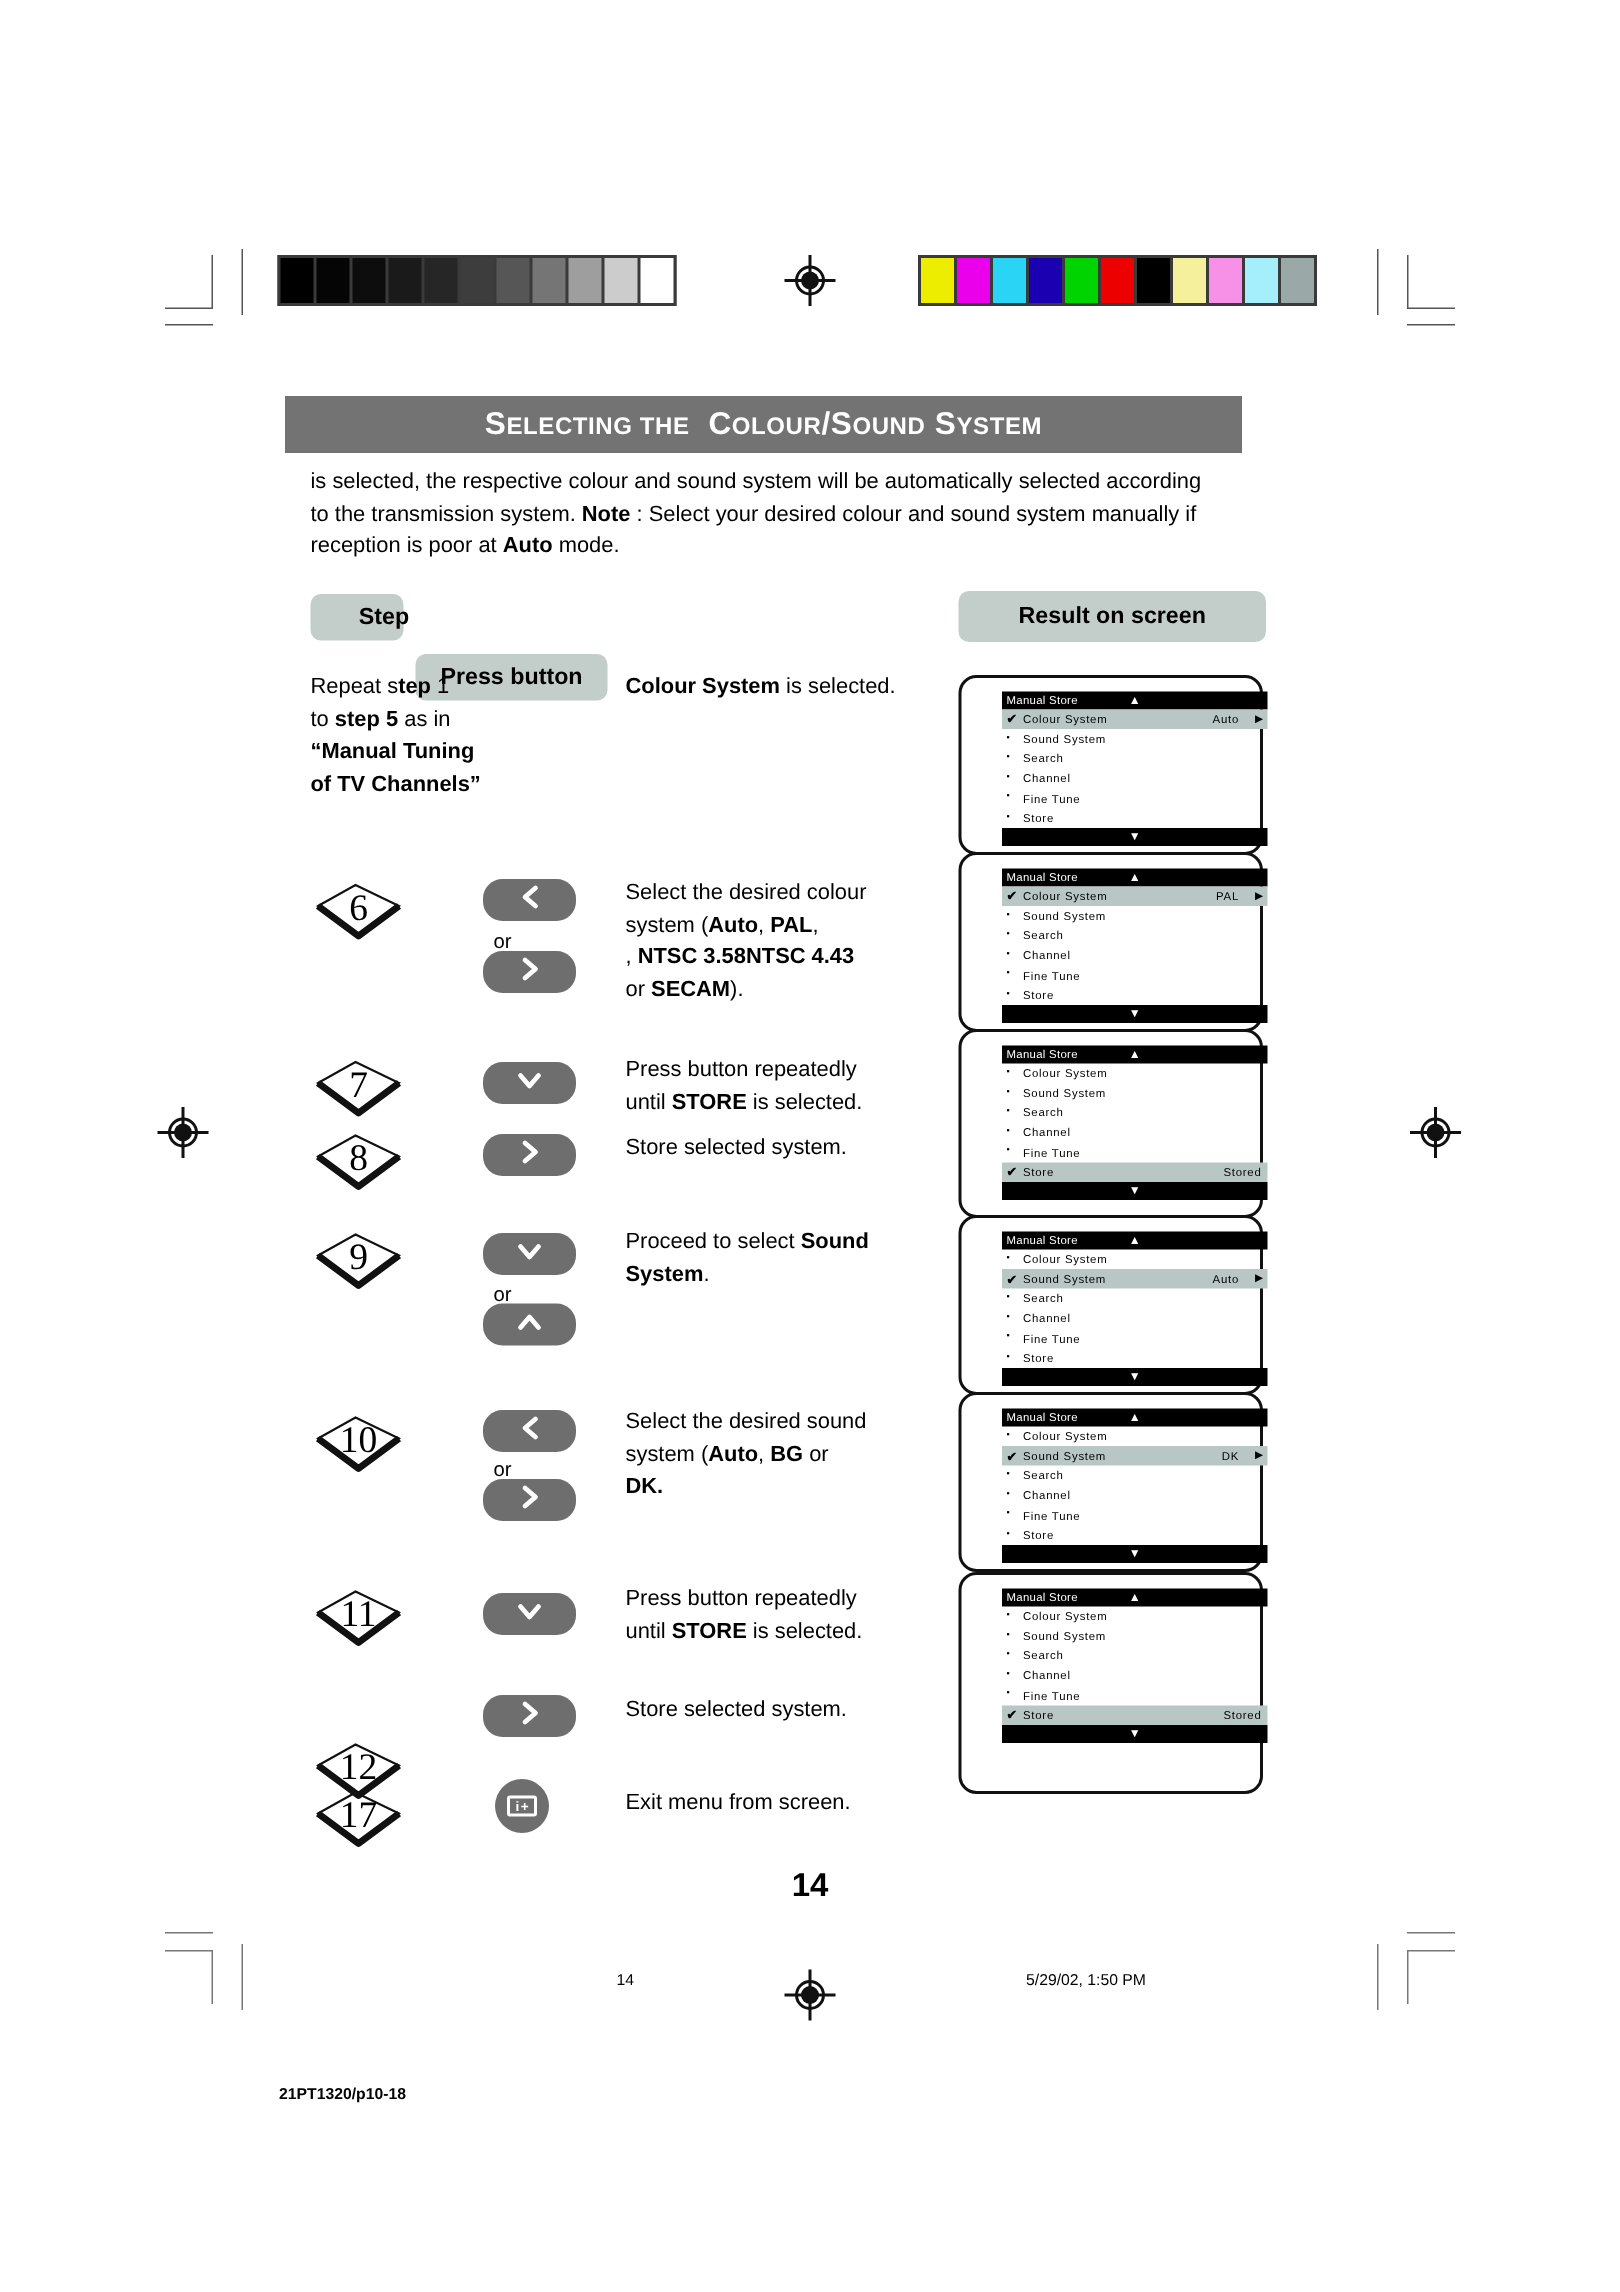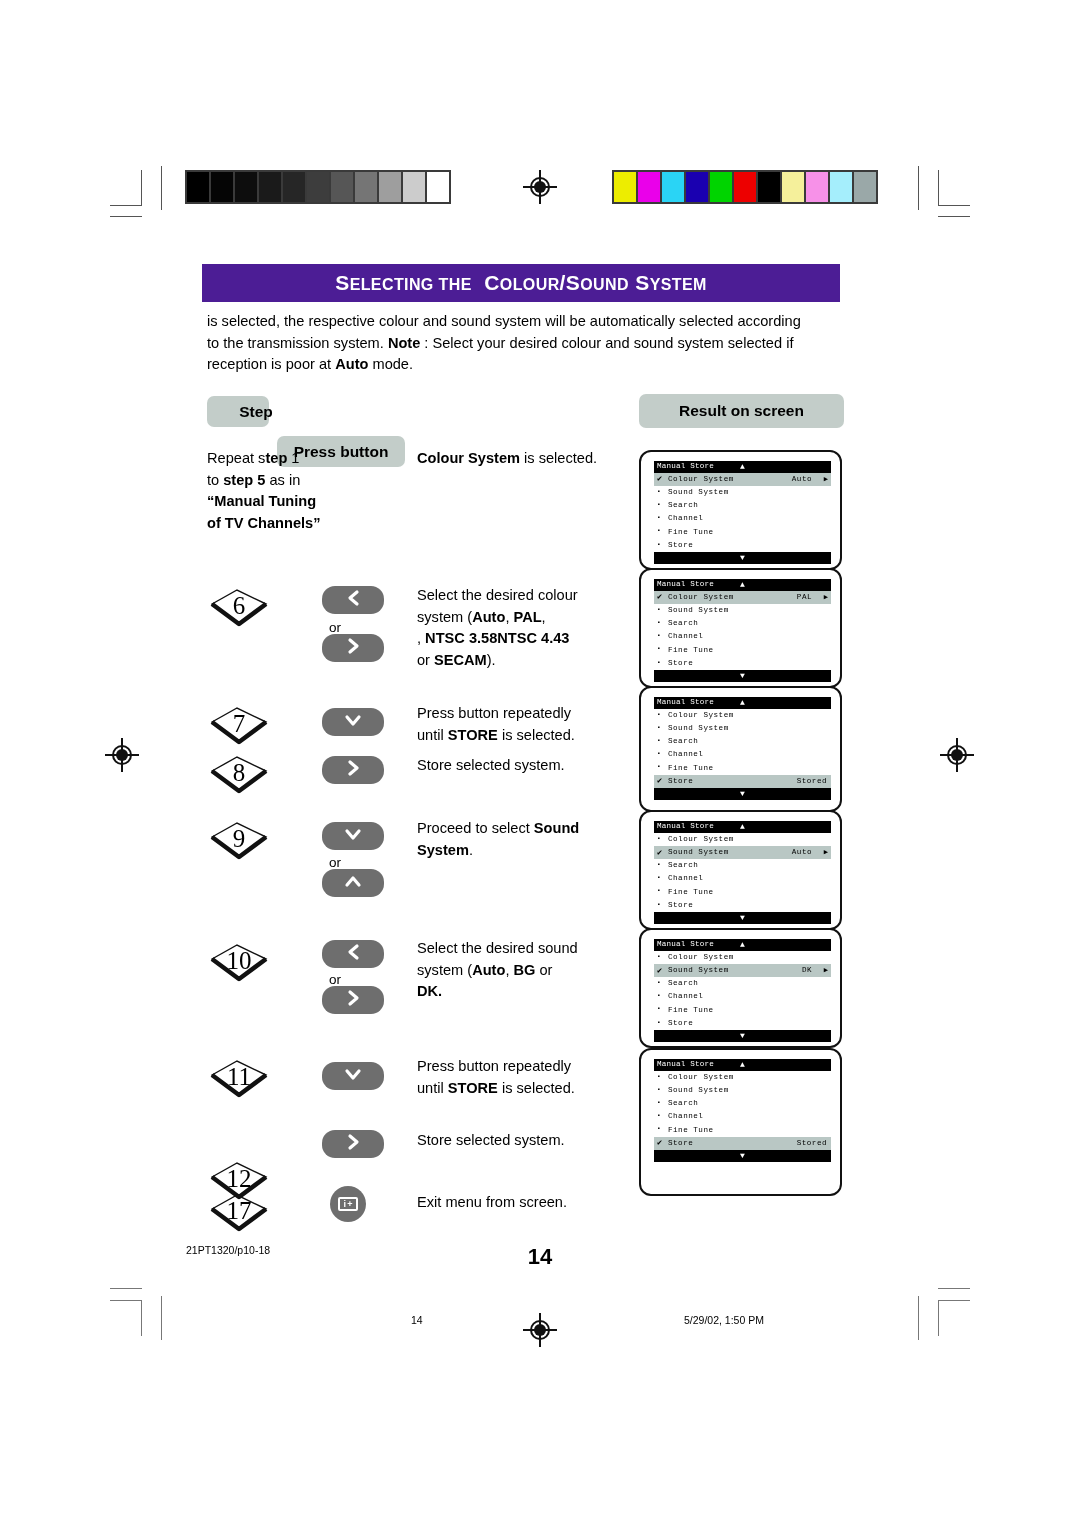--- a/index.html
+++ b/index.html
@@ -29,22 +29,22 @@
     position:absolute; left:11px; top:11px; width:12px; height:12px;
     background:#111; border-radius:50%;
   }
 
   
   .strip { position: absolute; display:flex; border:2px solid #3a3a3a; background:#3a3a3a; gap:2px; }
   .strip span { display:block; width:22px; height:30px; }
 
   
   .banner {
-    position:absolute; left:202px; top:264px; width:638px; height:38px;
-    background:#4c1d95;
+    position:absolute; left:190px; top:264px; width:638px; height:38px;
+    background:#737373;
     display:flex; align-items:center; justify-content:center;
   }
   .banner-text {
     color:#fff; font-weight:bold; font-size:21px;
     letter-spacing:0.4px; font-family:"Liberation Sans", sans-serif;
   }
   .banner-text .sc { font-size:16px; }
 
   
   .intro {
@@ -105,22 +105,22 @@
   
   .tv-outer {
     position:absolute; left:639px; top:450px; width:203px; height:748px;
   }
   .tv {
     position:absolute; left:0; width:203px;
     background:#fff;
     border:2px solid #111; border-radius:12px;
   }
   .osd {
-    position:absolute; left:13px; width:177px;
-    font-family:Liberation Mono, monospace;
+    position:absolute; left:27px; width:177px;
+    font-family:Liberation Sans, sans-serif;
     font-size:7.6px; line-height:1;
   }
   .osd-title {
     background:#000; color:#fff; height:12px;
     display:flex; align-items:center; position:relative;
     padding-left:3px; letter-spacing:0.2px;
   }
   .osd-title .up {
     position:absolute; left:50%; transform:translateX(-50%);
     font-size:8px; line-height:1;
@@ -224,21 +224,21 @@
 
   <div class="banner">
     <div class="banner-text">
       <span>S</span><span class="sc">ELECTING THE</span>&nbsp;
       <span>C</span><span class="sc">OLOUR</span><span>/S</span><span class="sc">OUND</span>&nbsp;<span>S</span><span class="sc">YSTEM</span>
     </div>
   </div>
 
   <div class="intro">
     <div>is selected, the respective colour and sound system will be automatically selected according</div>
-    <div><span>to the transmission system. </span><b>Note</b><span> : Select your desired colour and sound system selected if</span></div>
+    <div><span>to the transmission system. </span><b>Note</b><span> : Select your desired colour and sound system manually if</span></div>
     <div><span>reception is poor at </span><b>Auto</b><span> mode.</span></div>
   </div>
 
   <div class="pill" id="pill-step">Step</div>
   <div class="pill" id="pill-press">Press button</div>
   <div class="pill" id="pill-result">Result on screen</div>
 
   <div class="desc" style="left:207px; top:448px; width:200px;">
     <div><span>Repeat s</span><b>tep</b><span> 1</span></div>
     <div><span>to </span><b>step 5</b><span> as in</span></div>
@@ -625,17 +625,17 @@
   <div class="footer-line" style="left:110px; top:1288px; width:32px; height:1px;"></div>
   <div class="footer-line" style="left:110px; top:1300px; width:32px; height:1px;"></div>
   <div class="footer-line" style="left:141px; top:1300px; width:1px; height:36px;"></div>
   <div class="footer-line" style="left:161px; top:1296px; width:1px; height:44px;"></div>
 
   <div class="footer-line" style="left:918px; top:1296px; width:1px; height:44px;"></div>
   <div class="footer-line" style="left:938px; top:1300px; width:1px; height:36px;"></div>
   <div class="footer-line" style="left:938px; top:1288px; width:32px; height:1px;"></div>
   <div class="footer-line" style="left:938px; top:1300px; width:32px; height:1px;"></div>
 
-  <div class="footer-txt" style="left:186px; top:1244px;">21PT1320/p10-18</div>
+  <div class="footer-txt" style="left:186px; top:1390px;font-weight:bold;">21PT1320/p10-18</div>
   <div class="footer-txt" style="left:411px; top:1314px;">14</div>
   <div class="footer-txt" style="left:684px; top:1314px;">5/29/02, 1:50 PM</div>
 
 </div>
 
 </body></html>

